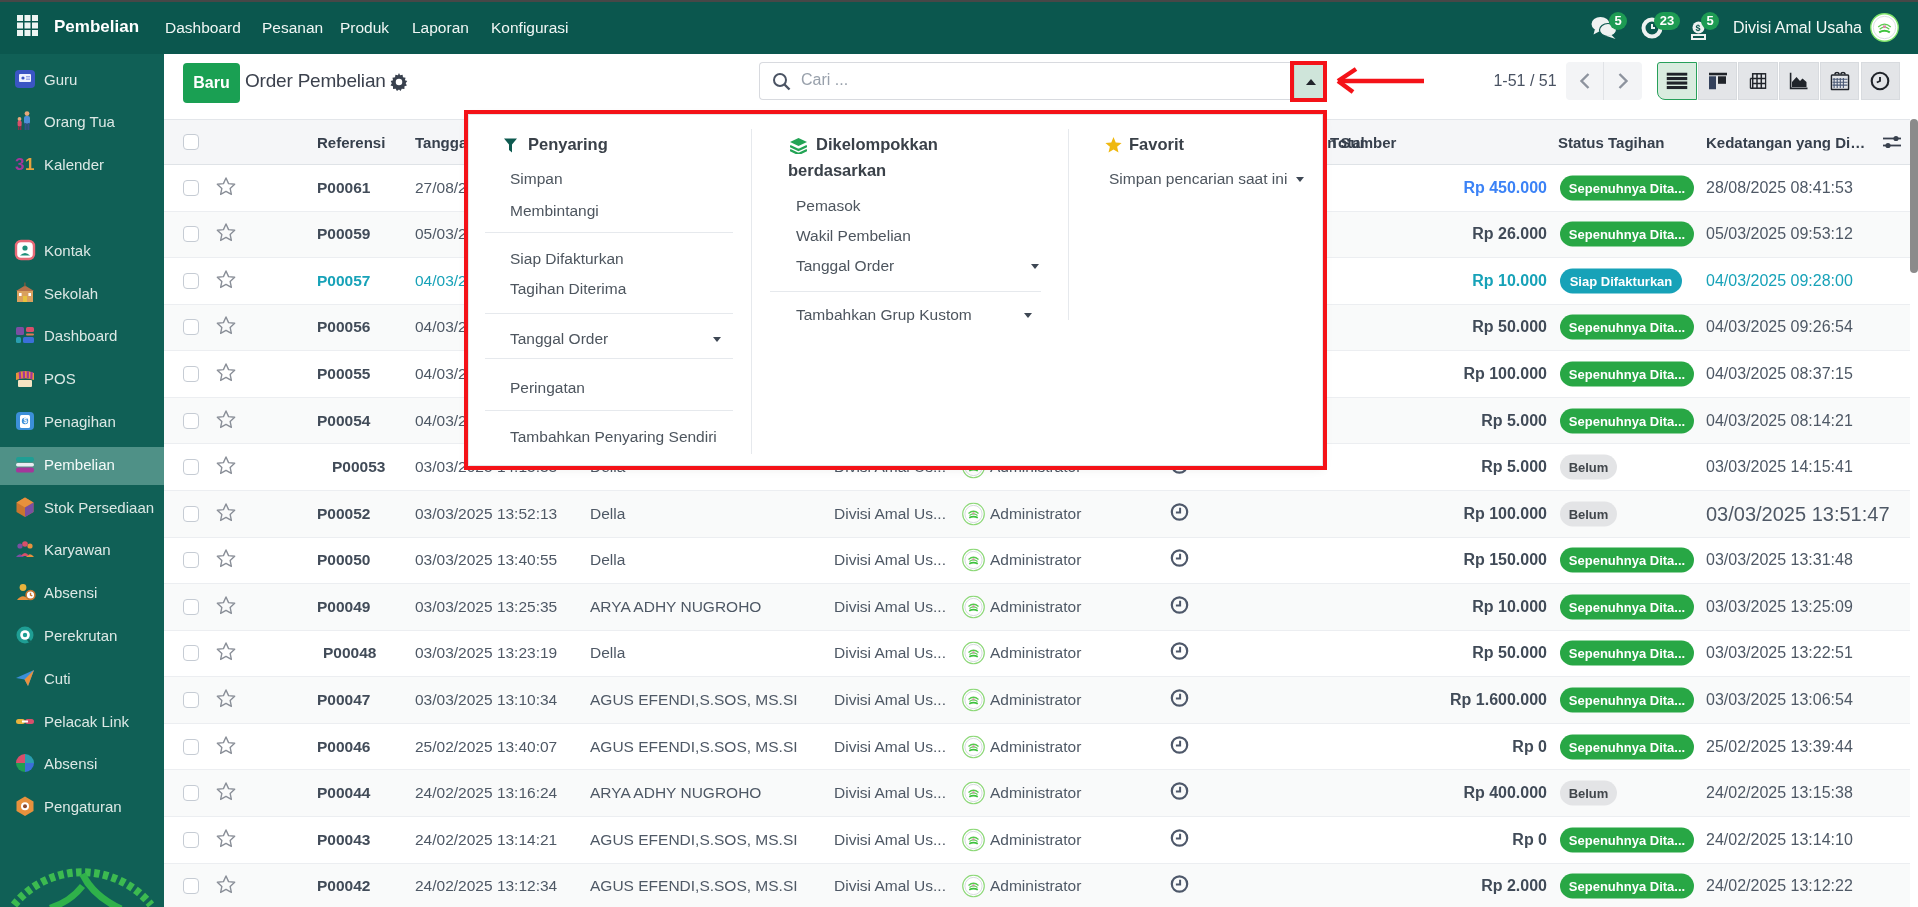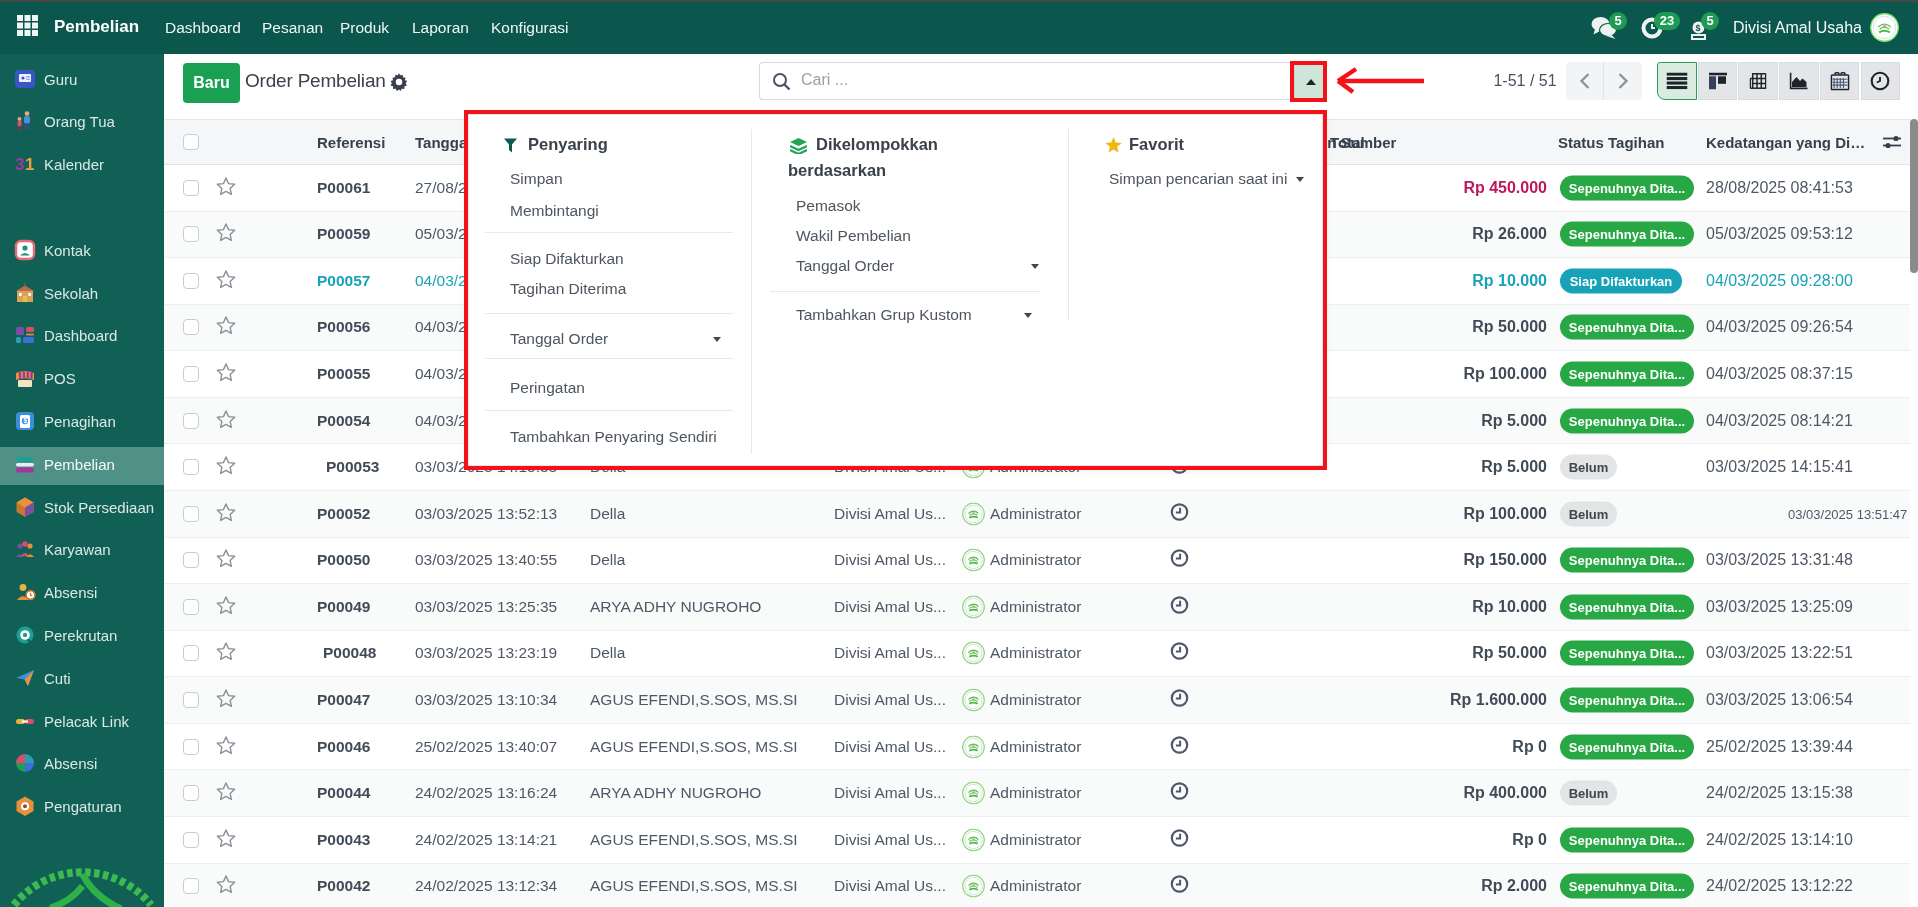--- a/index.html
+++ b/index.html
@@ -372,21 +372,21 @@
         <path d="M6.5 11 Q11.5 6.5 16.5 11" fill="none" stroke="#56c94b" stroke-width="1.2"></path>
         <path d="M7.5 13 Q11.5 9.8 15.5 13" fill="none" stroke="#56c94b" stroke-width="1.1"></path>
         <path d="M7.2 15.2 Q11.5 13 15.8 15.2" fill="none" stroke="#3ec23e" stroke-width="1.8"></path>
         <circle cx="11.5" cy="10.8" r="1.1" fill="#d98aa8"></circle>
       </svg></div>
 <div class="cell" style="left:826px">Administrator</div>
 <div class="cell" style="left:1006px"><svg width="19" height="19" viewBox="0 0 19 19">
         <circle cx="9.5" cy="9.5" r="7.7" fill="none" stroke="#4e586a" stroke-width="2.2"></circle>
         <path d="M10.1 5.2 L10.1 10.1 L5.9 10.1" fill="none" stroke="#4e586a" stroke-width="2"></path>
       </svg></div>
-<div class="cell" style="left:1166px;width:217px;text-align:right;font-weight:bold;font-size:16px;color:#be185d">Rp 450.000</div>
+<div class="cell" style="left:1166px;width:217px;text-align:right;font-weight:bold;font-size:16px;color:#3b82f6">Rp 450.000</div>
 <div class="badge bg-g" style="left:1396px">Sepenuhnya Dita...</div>
 <div class="cell" style="left:1542px;font-size:16px">28/08/2025 08:41:53</div>
 </div>
 <div class="abs row alt" style="top:211.57px">
 <div class="cb" style="left:19px"></div>
 <div class="cell" style="left:52px"><svg width="20" height="19" viewBox="0 0 24 23">
         <path d="M12 1.8 L15.1 8.6 L22.5 9.4 L17 14.4 L18.5 21.7 L12 18 L5.5 21.7 L7 14.4 L1.5 9.4 L8.9 8.6 Z" fill="none" stroke="#8a8f98" stroke-width="1.7" stroke-linejoin="round"></path>
       </svg></div>
 <div class="cell ref" style="left:153px">P00059</div>
 <div class="cell" style="left:251px">05/03/2025 09:52:40</div>
@@ -511,21 +511,21 @@
       </svg></div>
 <div class="cell" style="left:1166px;width:217px;text-align:right;font-weight:bold;font-size:16px;color:#414b58">Rp 5.000</div>
 <div class="badge bg-g" style="left:1396px">Sepenuhnya Dita...</div>
 <div class="cell" style="left:1542px;font-size:16px">04/03/2025 08:14:21</div>
 </div>
 <div class="abs row" style="top:444.42px">
 <div class="cb" style="left:19px"></div>
 <div class="cell" style="left:52px"><svg width="20" height="19" viewBox="0 0 24 23">
         <path d="M12 1.8 L15.1 8.6 L22.5 9.4 L17 14.4 L18.5 21.7 L12 18 L5.5 21.7 L7 14.4 L1.5 9.4 L8.9 8.6 Z" fill="none" stroke="#8a8f98" stroke-width="1.7" stroke-linejoin="round"></path>
       </svg></div>
-<div class="cell ref" style="left:162px">P00053</div>
+<div class="cell ref" style="left:168px">P00053</div>
 <div class="cell" style="left:251px">03/03/2025 14:15:33</div>
 <div class="cell" style="left:426px">Della</div>
 <div class="cell" style="left:670px">Divisi Amal Us...</div>
 <div class="cell" style="left:798px;height:23px"><svg width="23" height="23" viewBox="0 0 23 23">
         <circle cx="11.5" cy="11.5" r="10.8" fill="#fff" stroke="#8ed879" stroke-width="1.2"></circle>
         <circle cx="11.5" cy="11.5" r="8.6" fill="none" stroke="#ccd2d6" stroke-width="0.8"></circle>
         <path d="M6.5 11 Q11.5 6.5 16.5 11" fill="none" stroke="#56c94b" stroke-width="1.2"></path>
         <path d="M7.5 13 Q11.5 9.8 15.5 13" fill="none" stroke="#56c94b" stroke-width="1.1"></path>
         <path d="M7.2 15.2 Q11.5 13 15.8 15.2" fill="none" stroke="#3ec23e" stroke-width="1.8"></path>
         <circle cx="11.5" cy="10.8" r="1.1" fill="#d98aa8"></circle>
@@ -556,21 +556,21 @@
         <path d="M7.2 15.2 Q11.5 13 15.8 15.2" fill="none" stroke="#3ec23e" stroke-width="1.8"></path>
         <circle cx="11.5" cy="10.8" r="1.1" fill="#d98aa8"></circle>
       </svg></div>
 <div class="cell" style="left:826px">Administrator</div>
 <div class="cell" style="left:1006px"><svg width="19" height="19" viewBox="0 0 19 19">
         <circle cx="9.5" cy="9.5" r="7.7" fill="none" stroke="#4e586a" stroke-width="2.2"></circle>
         <path d="M10.1 5.2 L10.1 10.1 L5.9 10.1" fill="none" stroke="#4e586a" stroke-width="2"></path>
       </svg></div>
 <div class="cell" style="left:1166px;width:217px;text-align:right;font-weight:bold;font-size:16px;color:#414b58">Rp 100.000</div>
 <div class="badge bg-b" style="left:1396px">Belum</div>
-<div class="cell" style="left:1624px;font-size:13px">03/03/2025 13:51:47</div>
+<div class="cell" style="left:1542px;font-size:20px">03/03/2025 13:51:47</div>
 </div>
 <div class="abs row" style="top:537.56px">
 <div class="cb" style="left:19px"></div>
 <div class="cell" style="left:52px"><svg width="20" height="19" viewBox="0 0 24 23">
         <path d="M12 1.8 L15.1 8.6 L22.5 9.4 L17 14.4 L18.5 21.7 L12 18 L5.5 21.7 L7 14.4 L1.5 9.4 L8.9 8.6 Z" fill="none" stroke="#8a8f98" stroke-width="1.7" stroke-linejoin="round"></path>
       </svg></div>
 <div class="cell ref" style="left:153px">P00050</div>
 <div class="cell" style="left:251px">03/03/2025 13:40:55</div>
 <div class="cell" style="left:426px">Della</div>
 <div class="cell" style="left:670px">Divisi Amal Us...</div>

